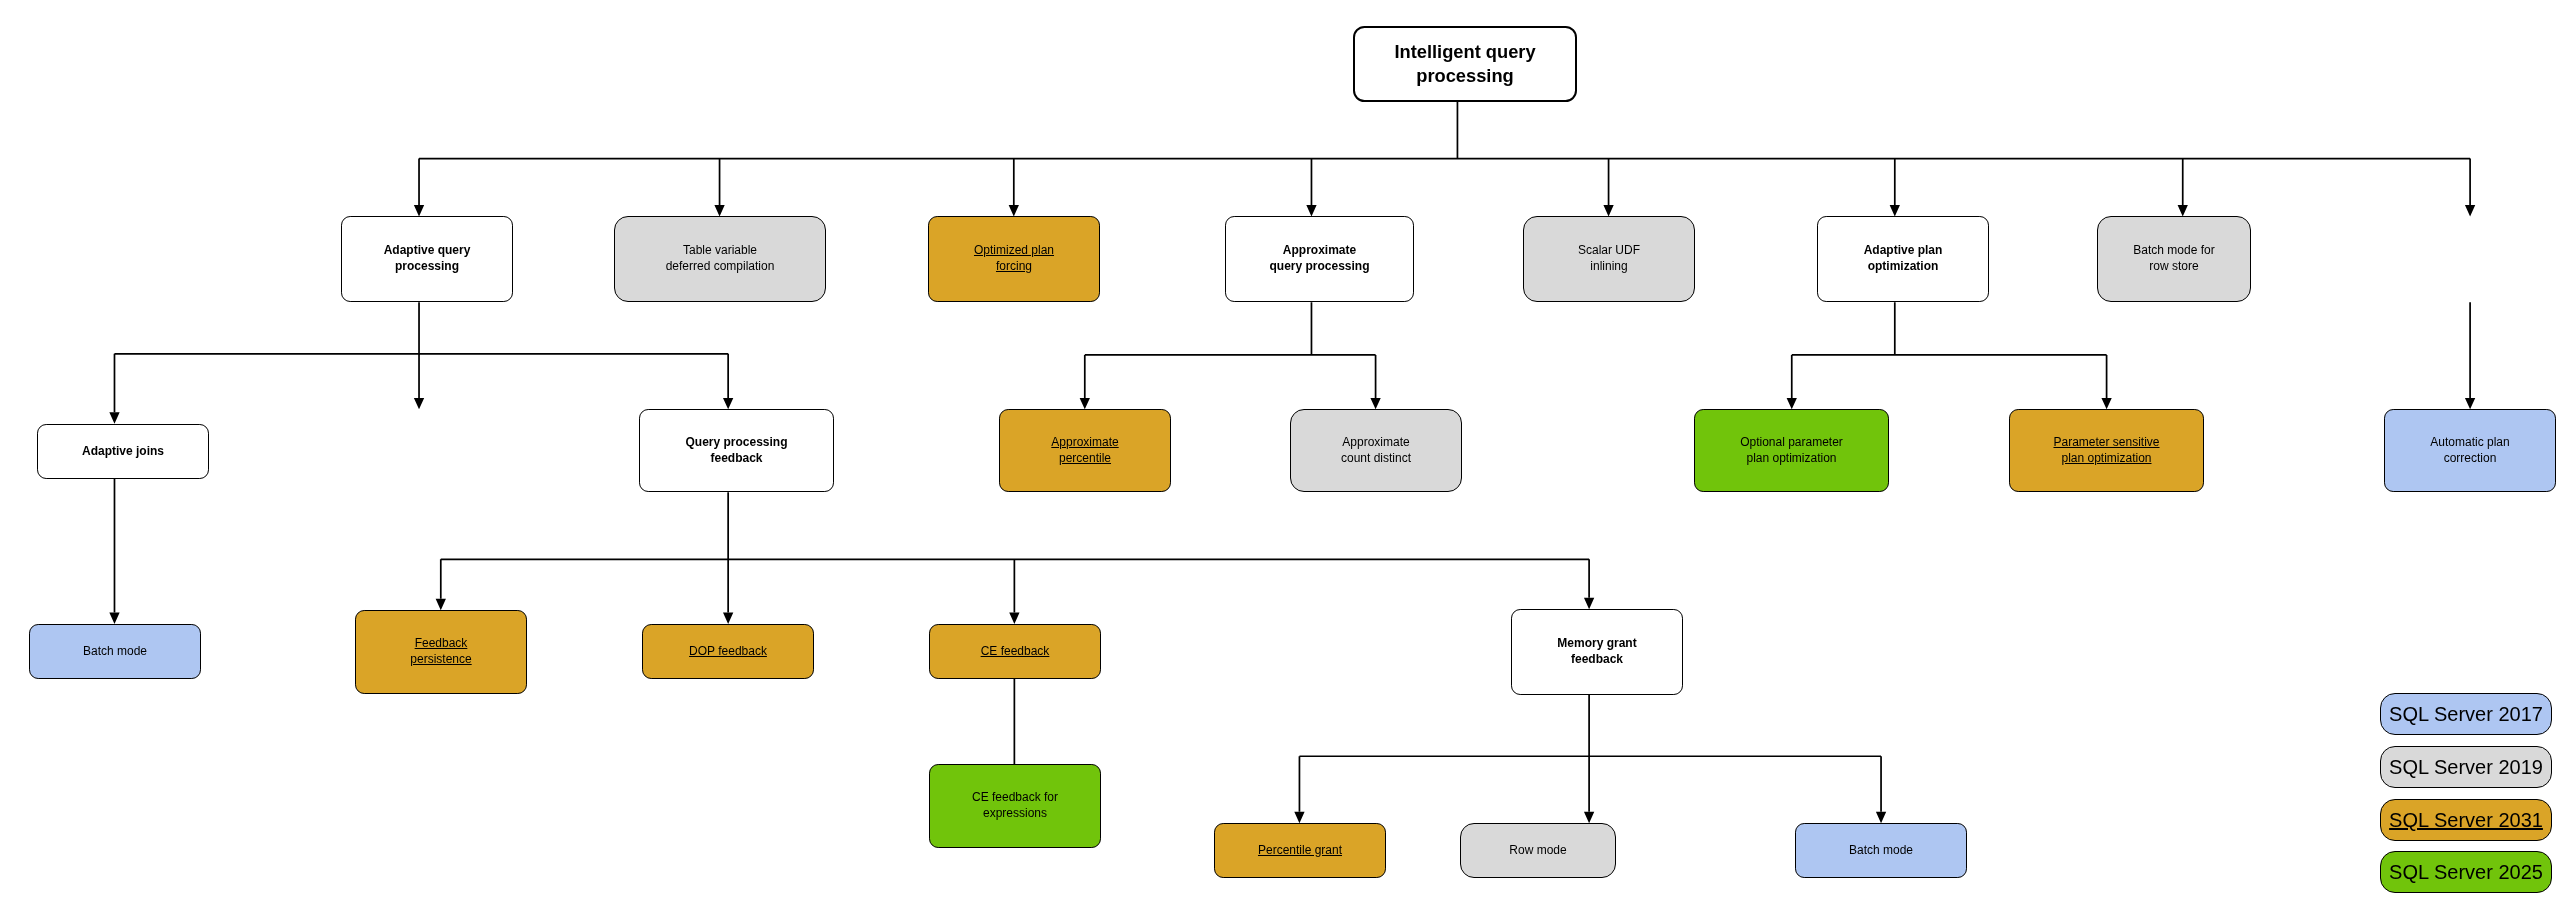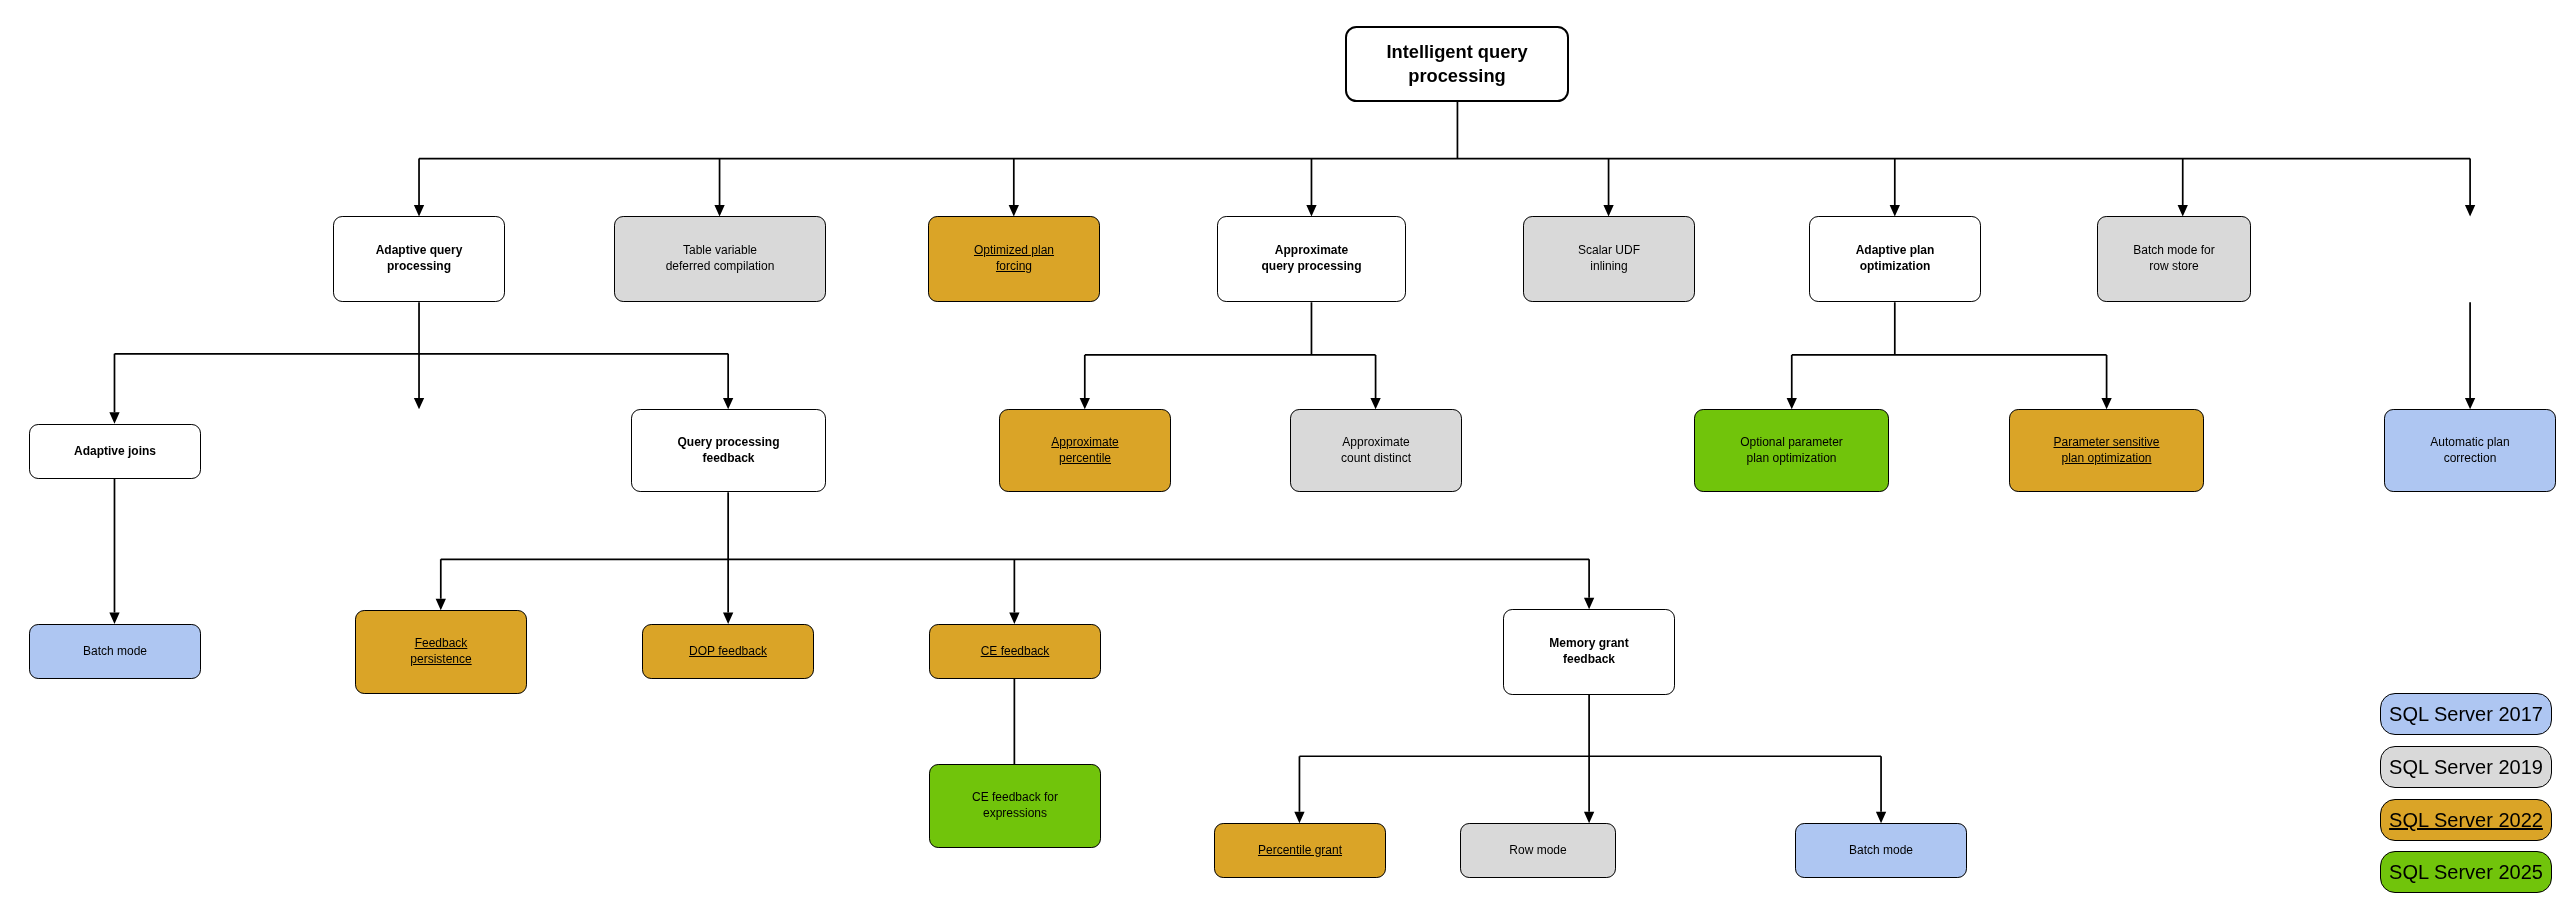--- a/index.html
+++ b/index.html
@@ -7,24 +7,24 @@
   #canvas{position:relative;width:2576px;height:916px;overflow:hidden;background:#fff;}
   svg.wires{position:absolute;left:0;top:0;width:2576px;height:916px;}
   .node{
     position:absolute;box-sizing:border-box;
     border:1.7px solid #000;border-radius:9.2px;
     display:flex;align-items:center;justify-content:center;
     text-align:center;font-size:12px;line-height:1.32;
     background:#fff;
   }
   .node .lbl{white-space:pre-line;padding:0 5.7px;}
-  .cat{font-weight:bold;}
+  .cat{font-weight:bold;margin-left:8px;}
   .root{border-width:2.3px;border-radius:11.4px;font-size:18.3px;}
   .v2017{background:var(--v2017,#AEC6F2);}
-  .v2019{background:var(--v2019,#D9D9D9);}
+  .v2019{background:var(--v2019,#D9D9D9);border-radius:14px;}
   .v2022{background:var(--v2022,#DAA427);text-decoration:underline;}
   .v2025{background:var(--v2025,#71C40B);}
   .pill{
     position:absolute;box-sizing:border-box;width:172px;height:42px;
     border:1.7px solid #000;border-radius:15px;
     display:flex;align-items:center;justify-content:center;
     font-size:20px;line-height:1;
   }
 </style>
 </head>
@@ -169,20 +169,20 @@
       <span class="lbl">Batch mode</span>
     </div>
 
   <div class="pill v2017" style="left:2380px;top:693px">
       <span>SQL Server 2017</span>
     </div>
   <div class="pill v2019" style="left:2380px;top:746px">
       <span>SQL Server 2019</span>
     </div>
   <div class="pill v2022" style="left:2380px;top:799px">
-      <span>SQL Server 2022</span>
+      <span>SQL Server 2031</span>
     </div>
   <div class="pill v2025" style="left:2380px;top:851px">
       <span>SQL Server 2025</span>
     </div>
 
 </div>
 
 
 </body></html>

